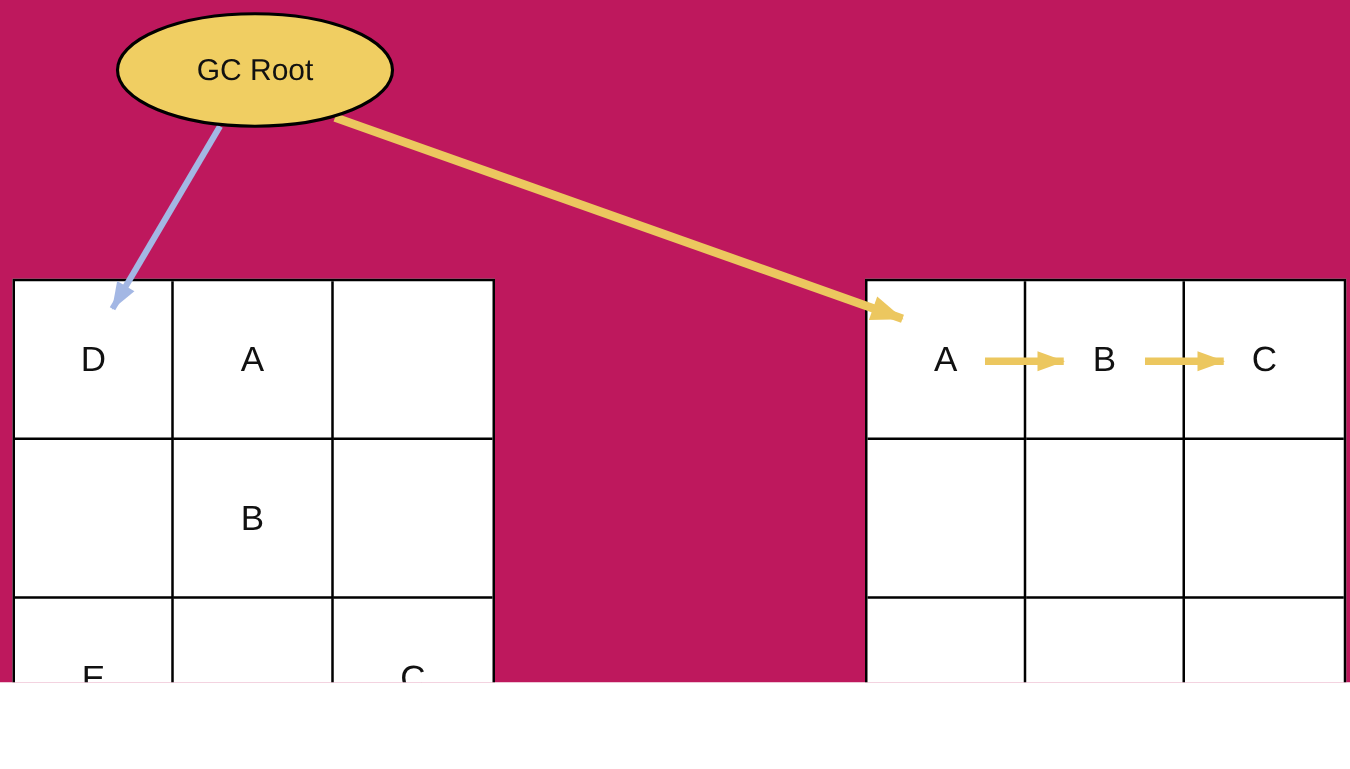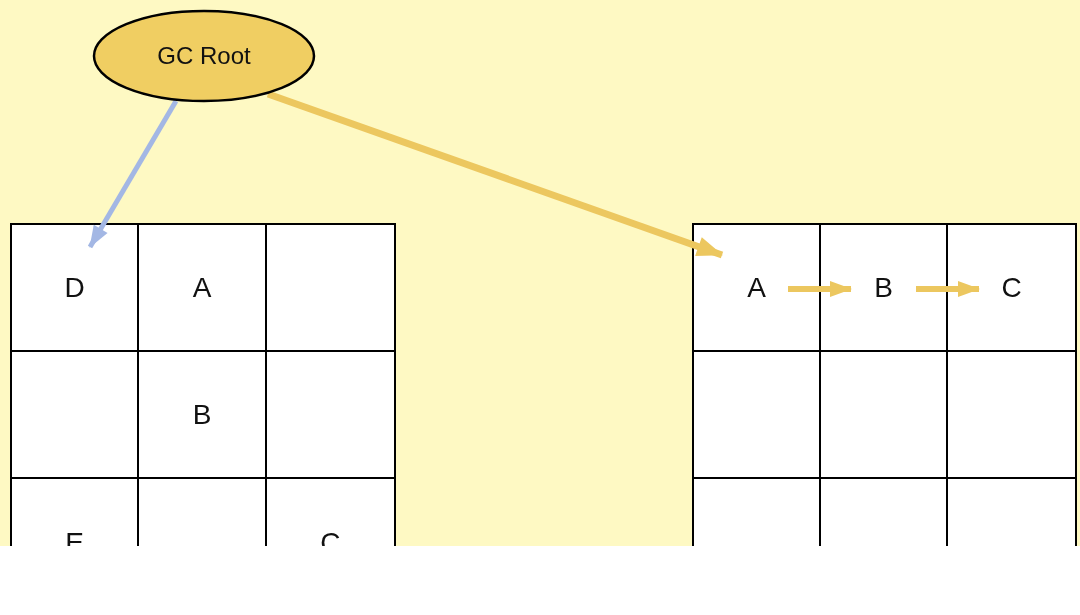--- a/index.html
+++ b/index.html
@@ -5,21 +5,21 @@
   html, body {
     margin: 0;
     padding: 0;
     background: #ffffff;
     font-family: "Liberation Sans", sans-serif;
   }
   .canvas {
     position: relative;
     width: 1080px;
     height: 546px;
-    background: #fef9c3;
+    background: #be185d;
     overflow: hidden;
   }
   .overlay {
     position: absolute;
     left: 0;
     top: 0;
     z-index: 2;
     pointer-events: none;
   }
   .grid {

